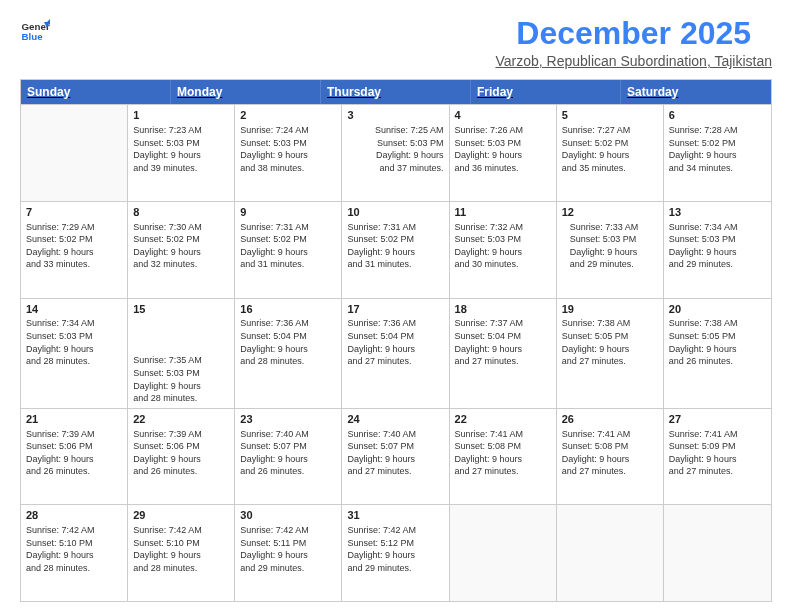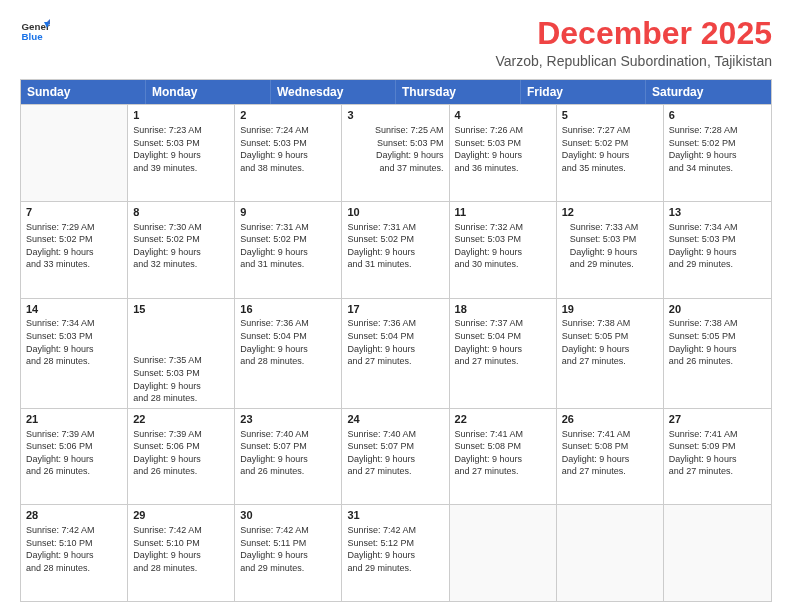--- a/index.html
+++ b/index.html
@@ -31,39 +31,42 @@
     .logo-icon {
       width: 30px;
       height: 30px;
     }
     .title-block {
       text-align: right;
     }
     .main-title {
       font-size: 32px;
       font-weight: bold;
-      color: #ef4444;
+      color: #3b82f6;
       line-height: 1.1;
+      text-align: center;
     }
     .subtitle {
       font-size: 14px;
       color: #555;
       margin-top: 2px;
+      text-decoration: underline;
     }
     .calendar {
       flex: 1;
       display: flex;
       flex-direction: column;
       border: 1px solid #ccc;
       margin-top: 6px;
     }
     .cal-header {
       display: grid;
-      grid-template-columns: repeat(6, 1fr);
+      grid-template-columns: repeat(5, 1fr);
       background: #3a6bc4;
+      text-decoration: underline;
     }
     .cal-header-cell {
       color: #fff;
       font-size: 12px;
       font-weight: bold;
       padding: 5px 6px;
       text-align: left;
       border-right: 1px solid #5580cc;
     }
     .cal-header-cell:last-child { border-right: none; }
@@ -118,21 +121,20 @@
     <div class="title-block">
       <div class="main-title">December 2025</div>
       <div class="subtitle">Varzob, Republican Subordination, Tajikistan</div>
     </div>
   </div>
 
   <div class="calendar">
     <div class="cal-header">
     <div class="cal-header-cell">Sunday</div>
         <div class="cal-header-cell">Monday</div>
-        <div class="cal-header-cell">Wednesday</div>
         <div class="cal-header-cell">Thursday</div>
         <div class="cal-header-cell">Friday</div>
         <div class="cal-header-cell">Saturday</div>
       </div>
     <div class="cal-body">
     <div class="cal-row">
           <div class="cal-cell empty"></div>
           <div class="cal-cell">
             <span class="day-num">1</span>
             <div class="cal-cell-text" style="white-space: pre-line;">Sunrise: 7:23 AM

